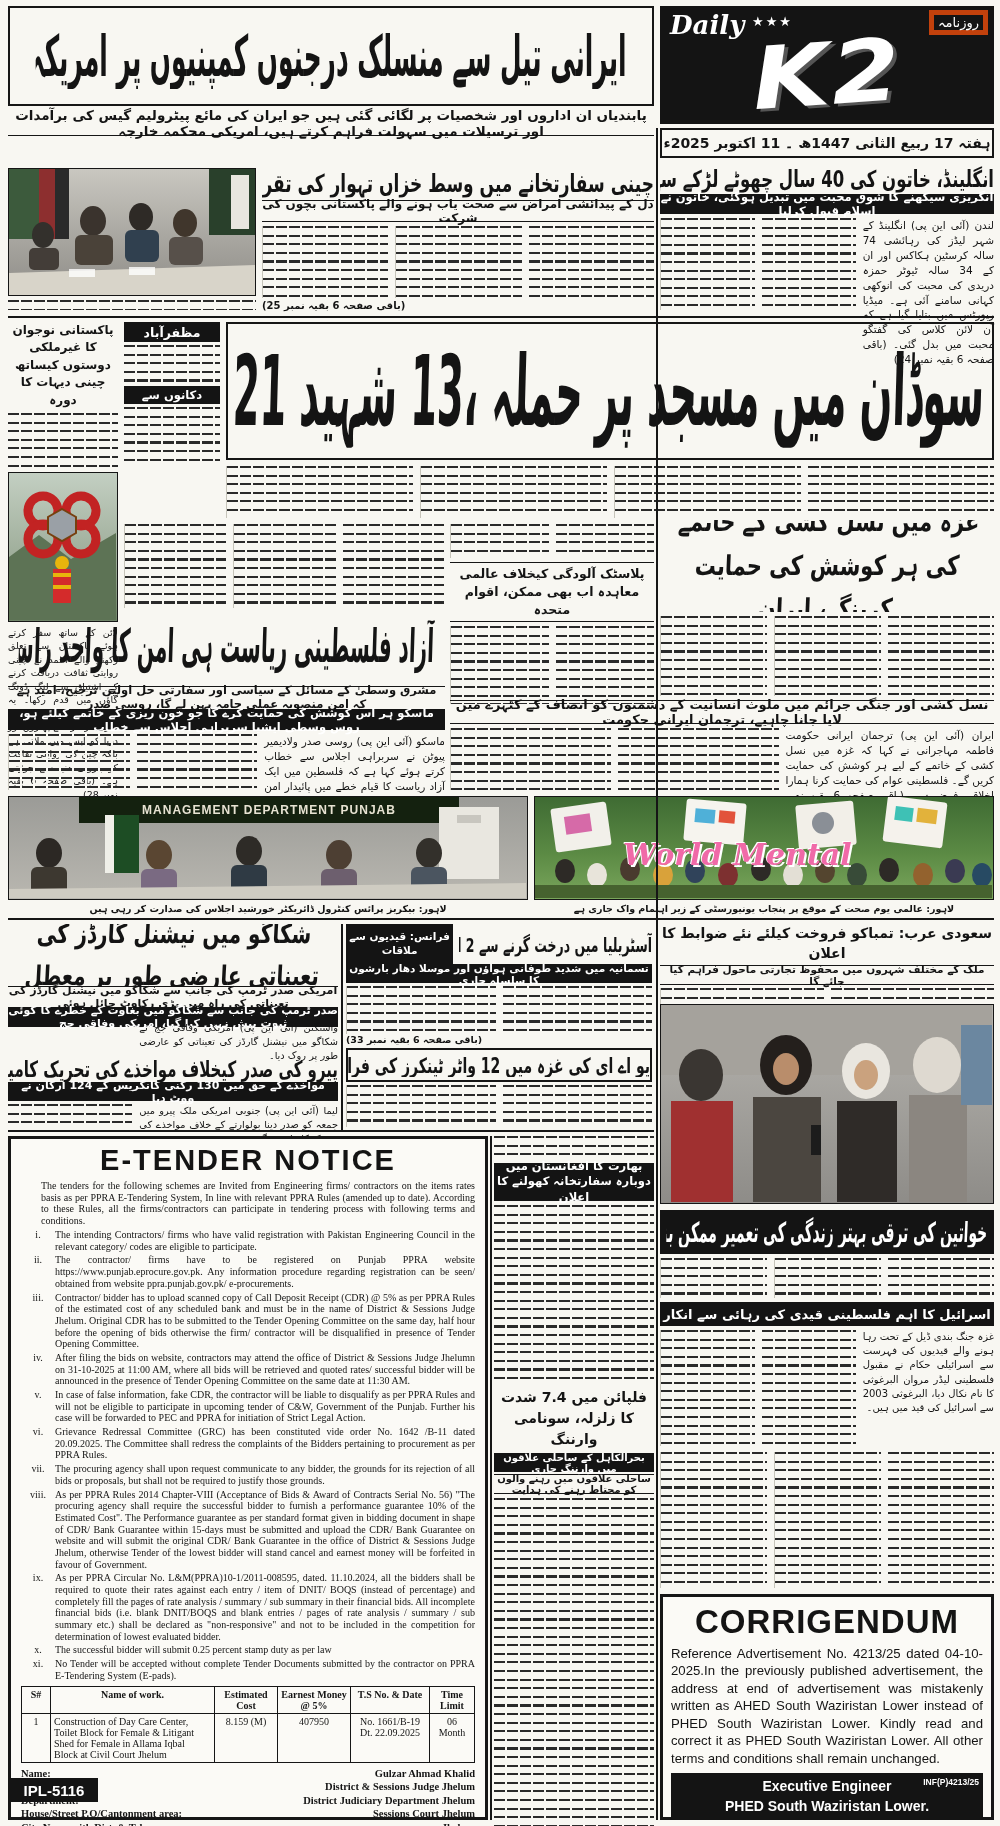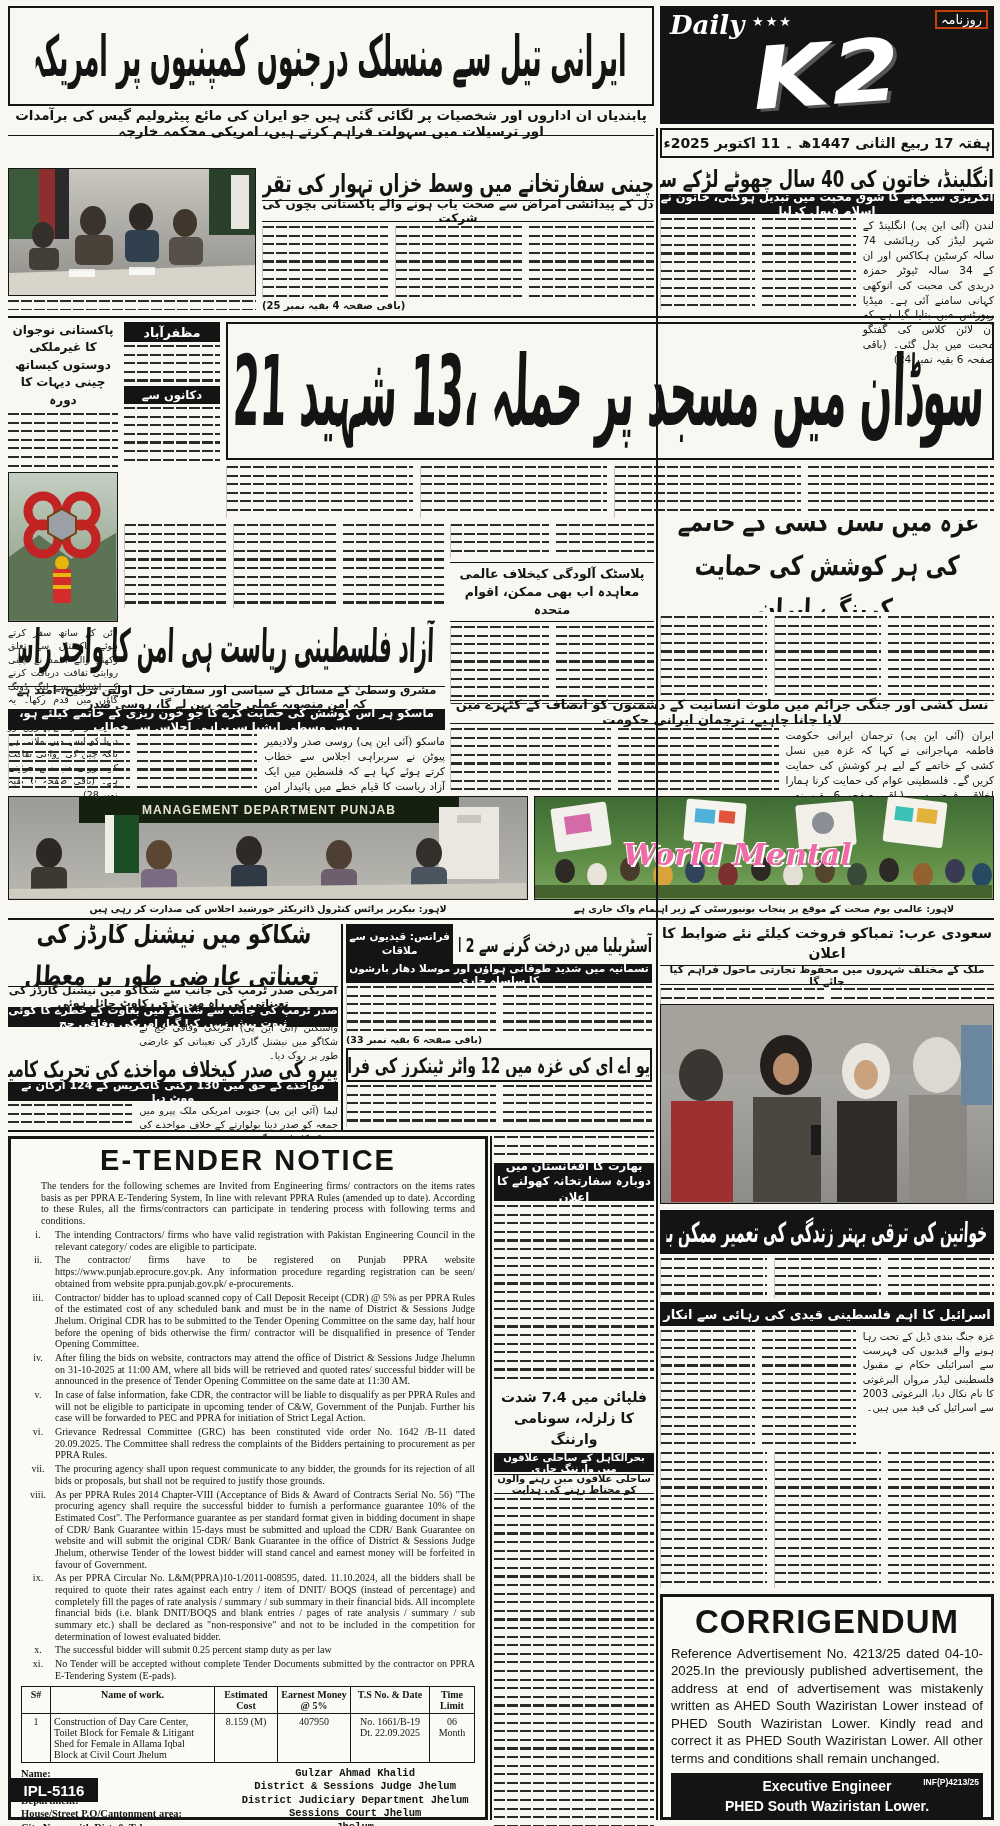--- a/index.html
+++ b/index.html
@@ -35,39 +35,39 @@
            letter-spacing:2px;text-align:center;line-height:1.1;}
   .t-intro{font-size:10px;line-height:1.18;text-align:justify;margin-top:3px;margin-left:20px;}
   .t-item{display:flex;font-size:10px;line-height:1.17;margin-top:2px;}
   .t-item .rn{width:34px;flex:none;text-align:center;}
   .t-item .tx{flex:1;text-align:justify;}
   table.tt{border-collapse:collapse;width:100%;margin-top:4px;font-size:10px;}
   table.tt th,table.tt td{border:1.5px solid #161616;padding:2px 3px;vertical-align:top;}
   table.tt th{font-weight:bold;text-align:center;}
   .c-row{display:flex;font-size:10.5px;font-weight:bold;line-height:1.3;}
   .c-row .cl{width:46%;text-align:left;padding-right:10px;}
-  .c-row .cv{width:54%;text-align:center;font-family:Liberation Mono, monospace;}
+  .c-row .cv{width:54%;text-align:right;}
   
   .cor-title{font-family:"Liberation Sans",sans-serif;font-weight:bold;font-size:33px;
              text-align:center;letter-spacing:1px;}
   .cor-body{font-family:"Liberation Sans",sans-serif;font-size:13.2px;line-height:1.32;
             text-align:justify;}
   .cor-sign{background:#141414;color:#fff;font-family:"Liberation Sans",sans-serif;
             font-weight:bold;text-align:center;font-size:14px;line-height:1.45;position:relative;}
   .cor-ref{position:absolute;right:4px;top:3px;font-size:8.5px;font-weight:bold;}
 </style>
 </head>
 <body>
 
 <div class="page">
 
   <div class="abs bar" style="left:660px;top:6px;width:334px;height:118px;">
     <div class="abs" style="left:10px;top:4px;font-family:'DejaVu Serif',serif;font-style:italic;font-weight:bold;font-size:26px;color:#fff;">Daily</div>
     <div class="abs" style="left:92px;top:8px;font-size:13px;color:#fff;letter-spacing:2px;">★★★</div>
-    <div class="abs" style="right:6px;top:4px;font-size:13px;color:#fff;border:2px solid #c2410c;padding:0 4px;">روزنامہ</div>
+    <div class="abs" style="right:6px;top:4px;font-size:13px;color:#fff;border:5px solid #c2410c;padding:0 4px;">روزنامہ</div>
     <div class="abs ctr" style="left:0;top:18px;width:334px;height:100px;">
       <span style="font-size:86px;font-weight:bold;font-style:italic;color:#fff;transform:rotate(-4deg) scaleX(1.15);display:inline-block;letter-spacing:2px;text-shadow:3px 3px 0 #555;">K2</span>
     </div>
   </div>
   <div class="abs bx ctr u bold" style="left:660px;top:128px;width:334px;height:30px;font-size:14px;">ہفتہ 17 ربیع الثانی 1447ھ ۔ 11 اکتوبر 2025ء</div>
 
   <div class="abs bx ctr" style="left:8px;top:6px;width:646px;height:100px;overflow:hidden;">
     <span class="u bold nowrap" style="font-size:27px;display:inline-block;transform:scale(.92,2.1);">ایرانی تیل سے منسلک درجنوں کمپنیوں پر امریکہ نے پابندیاں عائد کر دیں</span>
   </div>
   <div class="abs ctr u bold" style="left:8px;top:110px;width:646px;height:26px;font-size:13.5px;border-bottom:1.5px solid #161616;">پابندیاں ان اداروں اور شخصیات پر لگائی گئی ہیں جو ایران کی مائع پیٹرولیم گیس کی برآمدات اور ترسیلات میں سہولت فراہم کرتے ہیں، امریکی محکمہ خارجہ</div>
@@ -101,21 +101,21 @@
   <div class="abs" style="left:262px;top:166px;width:392px;height:148px;">
     <div class="ctr" style="height:34px;overflow:hidden;">
       <span class="u bold nowrap" style="font-size:17px;transform:scaleY(1.45);display:inline-block;">چینی سفارتخانے میں وسط خزاں تہوار کی تقریب</span>
     </div>
     <div class="deck" style="height:20px;font-size:12px;">دل کے پیدائشی امراض سے صحت یاب ہونے والے پاکستانی بچوں کی شرکت</div>
     <div class="cols" style="height:72px;margin-top:4px;">
       <div class="fl"></div>
       <div class="fl"></div>
       <div class="fl"></div>
     </div>
-    <div class="u bold" style="font-size:10px;text-align:left;margin-top:2px;">(باقی صفحہ 4 بقیہ نمبر 25)</div>
+    <div class="u bold" style="font-size:10px;text-align:left;margin-top:2px;">(باقی صفحہ 6 بقیہ نمبر 25)</div>
   </div>
 
   <div class="abs" style="left:660px;top:164px;width:334px;height:148px;">
     <div class="ctr" style="height:30px;overflow:hidden;">
       <span class="u bold nowrap" style="font-size:16.5px;transform:scaleY(1.4);display:inline-block;">انگلینڈ، خاتون کی 40 سال چھوٹے لڑکے سے شادی</span>
     </div>
     <div class="deckbar" style="height:20px;font-size:11.5px;">انگریزی سیکھنے کا شوق محبت میں تبدیل ہوگئی، خاتون نے اسلام قبول کرلیا</div>
     <div class="cols" style="height:92px;margin-top:4px;">
       <div class="lead" style="flex:1.4;">لندن (آئی این پی) انگلینڈ کے شہر لیڈز کی رہائشی 74 سالہ کرسٹین ہکاکس اور ان کے 34 سالہ ٹیوٹر حمزہ دریدی کی محبت کی انوکھی کہانی سامنے آئی ہے۔ میڈیا رپورٹس میں بتایا گیا ہے کہ آن لائن کلاس کی گفتگو محبت میں بدل گئی۔ (باقی صفحہ 6 بقیہ نمبر 24)</div>
       <div class="fl"></div>

